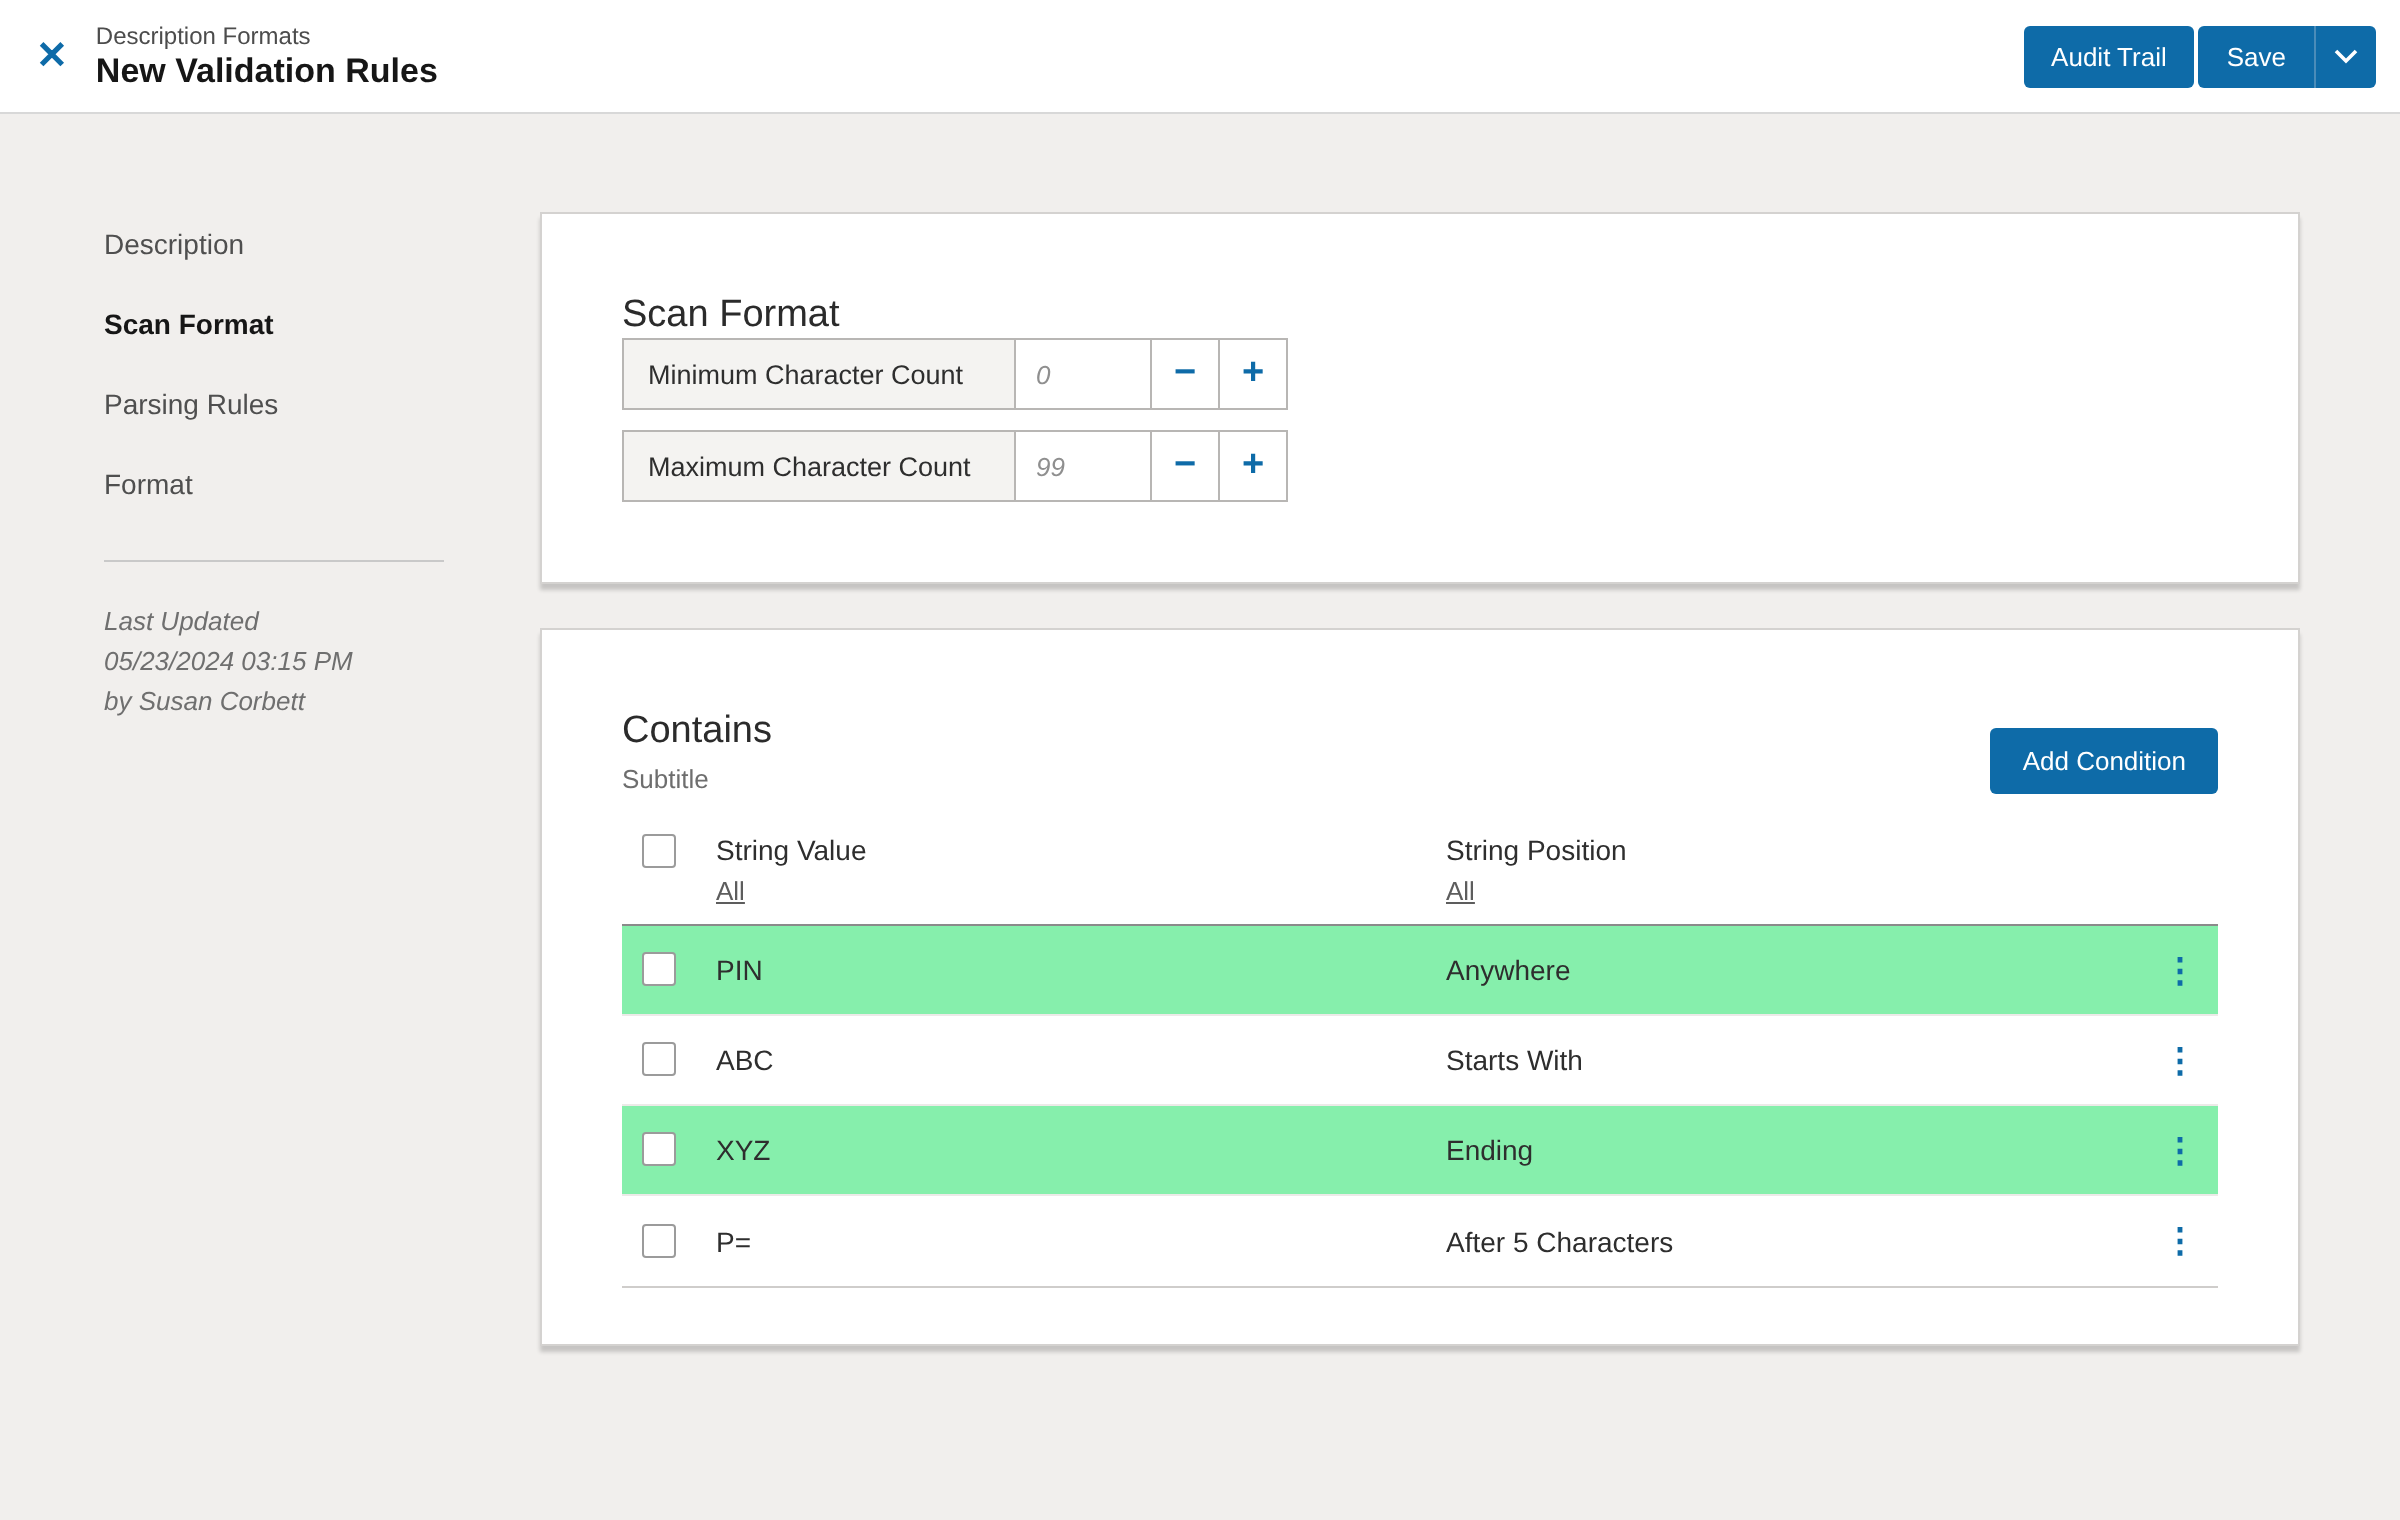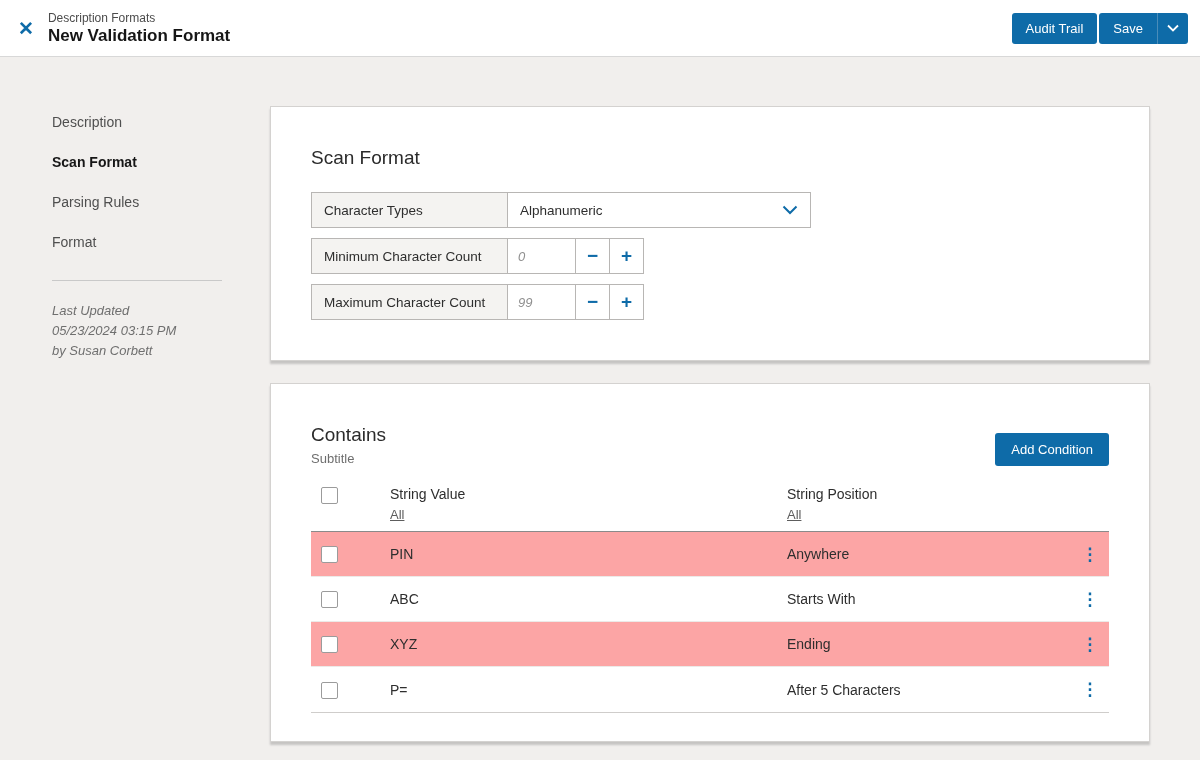--- a/index.html
+++ b/index.html
@@ -79,55 +79,55 @@
     border-left: none; color: var(--blue); font-size: 19px; font-weight: 700;
     display: flex; align-items: center; justify-content: center;
     cursor: pointer; font-family: inherit; padding: 0;
   }
 
   
   .card-head { display: flex; justify-content: space-between; align-items: flex-end; }
   .subtitle { font-size: 13px; color: #6e6e6e; margin-top: 5px; }
   .btn.add { height: 33px; padding: 0 16px; }
   .table { margin-top: 16px; border-bottom: 1px solid #cfcdcb; }
-  .row { display: flex; align-items: center; padding: 0 6px 0 10px; gap: 32px; }
+  .row { display: flex; align-items: center; padding: 0 6px 0 10px; }
   .thead {
     align-items: flex-start; padding-top: 4px; padding-bottom: 9px;
     border-bottom: 1px solid #8a8a8a;
   }
   .col-check { width: 37px; flex: 0 0 37px; }
   .col-value { width: 365px; flex: 0 0 365px; font-size: 14px; }
   .col-pos { flex: 1; font-size: 14px; }
   .col-menu { width: 26px; flex: 0 0 26px; display: flex; justify-content: center; }
   .col-title { font-size: 14px; color: #2e2e2e; }
   .col-filter {
     font-size: 13px; color: #5d5d5d; text-decoration: underline;
     margin-top: 5px; display: inline-block; cursor: pointer;
   }
   .trow { height: 45px; border-bottom: 1px solid #eceae8; }
   .trow:last-child { border-bottom: none; }
-  .trow.alt { background: #fca5a5; }
+  .trow.alt { background: #86efac; }
   .checkbox {
     width: 17px; height: 17px; border: 1px solid #9b9b9b; border-radius: 2px;
     background: #fff; display: inline-block; cursor: pointer; vertical-align: middle;
   }
   .kebab {
     color: var(--blue); font-size: 17px; font-weight: 700; line-height: 1;
     background: none; border: none; padding: 2px 5px; cursor: pointer;
     font-family: inherit;
   }
 </style>
 </head>
 <body>
 
 <header>
   <span class="close-x">✕</span>
   <div class="titles">
     <div class="breadcrumb">Description Formats</div>
-    <div class="page-title">New Validation Format</div>
+    <div class="page-title">New Validation Rules</div>
   </div>
   <div class="header-actions">
     <button class="btn">Audit Trail</button>
     <div class="split">
       <button class="btn save">Save</button>
       <button class="btn caret">
         <svg width="12" height="8" viewBox="0 0 12 8">
             <path d="M1 1.5 L6 6.5 L11 1.5" fill="none" stroke="#ffffff" stroke-width="1.8"></path>
           </svg>
       </button>
@@ -149,29 +149,20 @@
       <div>by Susan Corbett</div>
     </div>
   </nav>
 
   <main class="main">
 
     <section class="card">
       <div class="card-inner">
         <h2>Scan Format</h2>
 
-        <div class="control first">
-          <div class="field-label">Character Types</div>
-          <div class="dropdown">
-            <span>Alphanumeric</span>
-            <svg class="chev" width="16" height="10" viewBox="0 0 16 10">
-                <path d="M1.5 1.5 L8 8 L14.5 1.5" fill="none" stroke-width="2"></path>
-              </svg>
-          </div>
-        </div>
 
         <div class="control stepper">
           <div class="field-label">Minimum Character Count</div>
           <input type="text" placeholder="0" style="">
           <button class="step">
               <span>−</span>
             </button>
           <button class="step">
               <span>+</span>
             </button>

